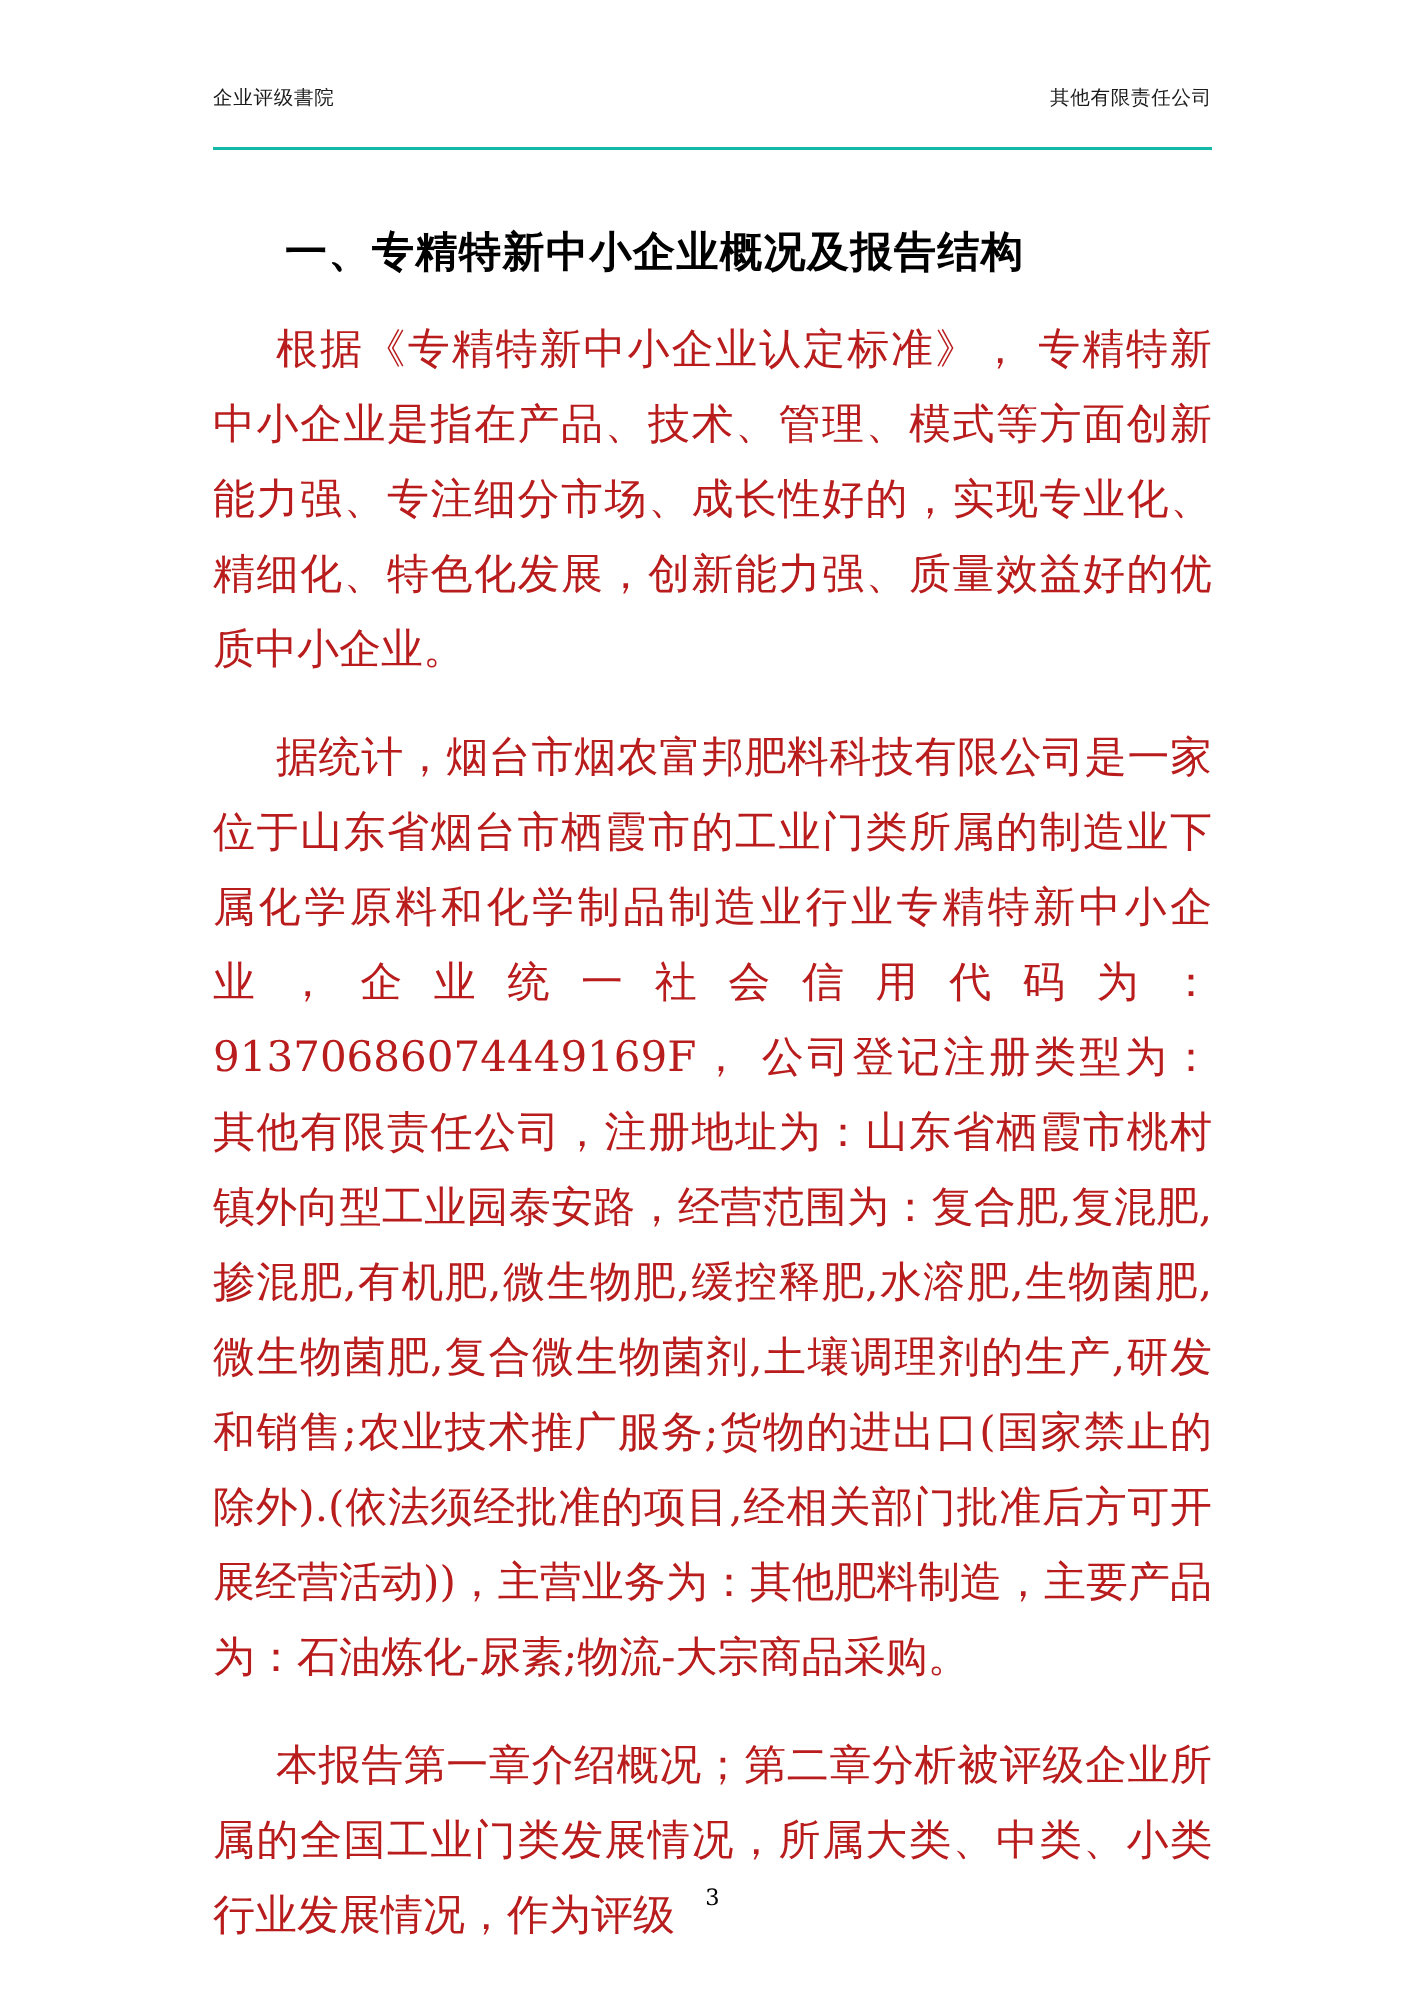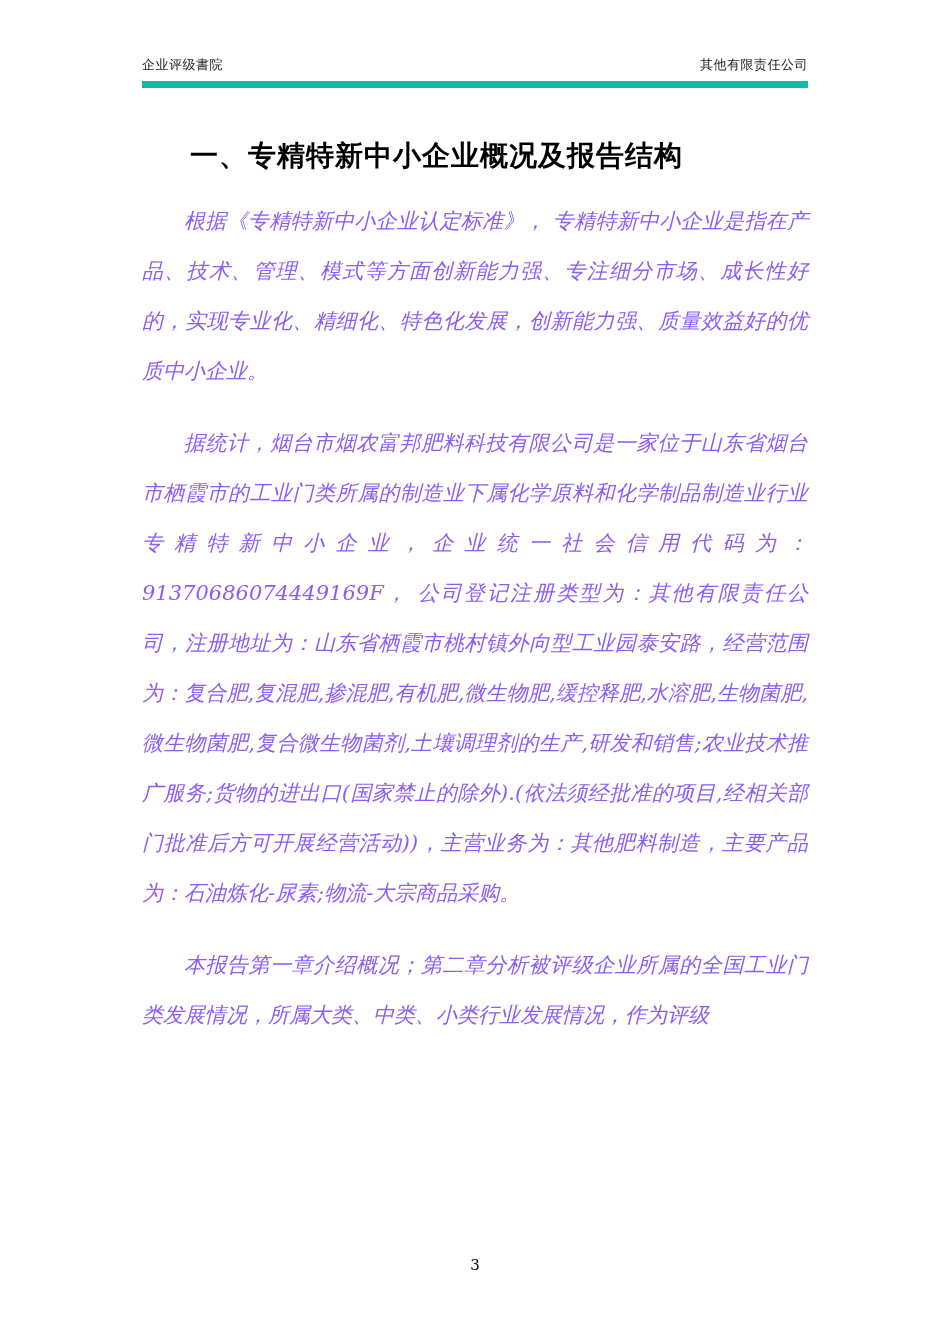--- a/index.html
+++ b/index.html
@@ -19,50 +19,49 @@
     padding: 56px 142px 0 142px;
     overflow: hidden;
   }
 
   .page-header {
     display: flex;
     justify-content: space-between;
     align-items: flex-end;
     font-size: 13px;
     color: #1a1a1a;
-    padding-bottom: 7px;
-    border-bottom: 7px solid #14b8a6;
+    padding-bottom: 24px;
+    border-bottom: 2px solid #14b8a6;
     letter-spacing: 0.5px;
   }
 
   .chapter-title {
     font-size: 28px;
     font-weight: bold;
     margin: 50px 0 0 48px;
     line-height: 1.3;
     letter-spacing: 1px;
   }
 
   .section-heading {
     font-size: 22px;
     font-weight: bold;
     margin: 34px 0 0 48px;
     line-height: 1.3;
     letter-spacing: 0.5px;
   }
 
   .body-paragraph {
-    font-size: 21px;
+    font-size: 28px;
     line-height: 50px;
     margin-top: 22px;
     text-indent: 42px;
     text-align: justify;
     text-justify: inter-ideograph;
-    color: #8b5cf6;
-    font-style: italic;
+    color: #b91c1c;
   }
 
   .page-footer {
     position: absolute;
     left: 0;
     right: 0;
     bottom: 70px;
     text-align: center;
     font-size: 15px;
     color: #000000;

